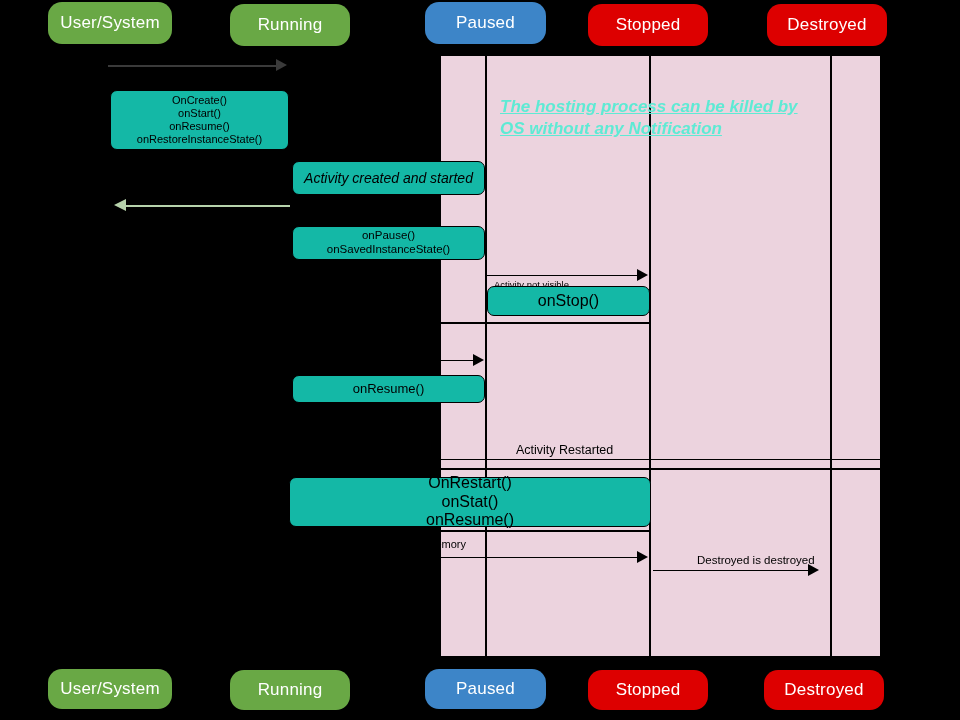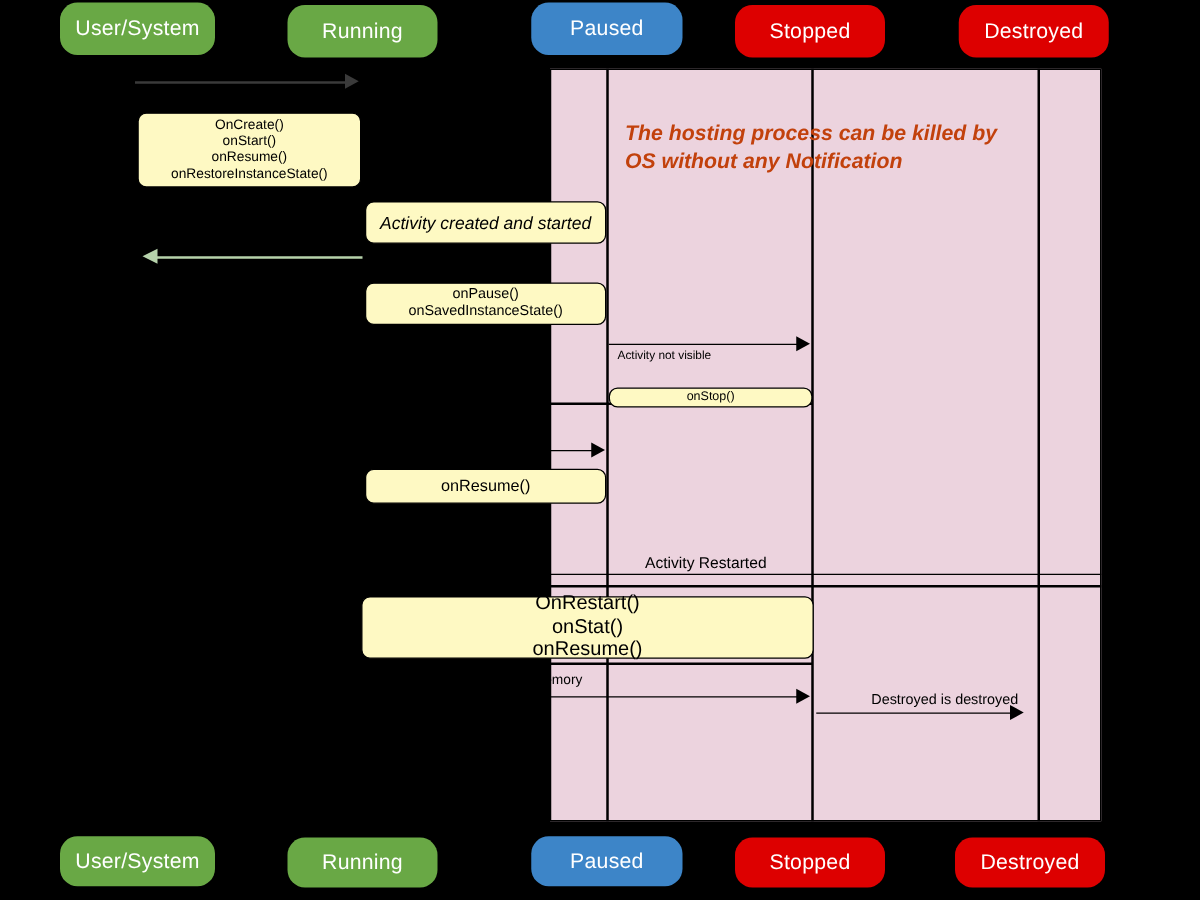--- a/index.html
+++ b/index.html
@@ -33,21 +33,21 @@
   }
   .col-divider{
     position:absolute;
     width:2px;
     background:#000;
   }
 
   
   .msgbox{
     position:absolute;
-    background:#fef9c3;
+    background:#14b8a6;
     border:1.6px solid #000;
     border-radius:7px;
     box-sizing:border-box;
     display:flex;align-items:center;justify-content:center;
     text-align:center;
     color:#000;
     line-height:1.18;
   }
   .msgbox span{display:block;}
 
@@ -58,27 +58,28 @@
   
   .arrow-label{
     position:absolute;
     color:#000;
     white-space:nowrap;
   }
 
   
   #note-purple{
     position:absolute;
-    color:#c2410c;
+    color:#5eead4;
     font-weight:bold;
     font-style:italic;
     font-size:17px;
     line-height:1.28;
     white-space:pre-line;
     overflow:hidden;
+    text-decoration:underline;
   }
 
   
   .clip-left{
     position:absolute;
     overflow:hidden;
   }
   .clip-left .inner{
     position:absolute;
     white-space:nowrap;
@@ -153,21 +154,21 @@
 
   <div class="msgbox" style="left:292px;top:226px;width:193px;height:34px;font-size:11.5px;">
     <span style="white-space:pre-line;">onPause()
 onSavedInstanceState()</span>
   </div>
 
   <div class="arrow-line" style="left:487px;top:275px;width:152px;border-top-width:1.6px;border-top-color:#000;"></div>
   <div class="arrow-head" style="left:637px;top:269px;border-top:6px solid transparent;border-bottom:6px solid transparent;border-left:11px solid #000;"></div>
   <div class="arrow-label" style="left:494px;top:279px;font-size:9.5px;">Activity not visible</div>
 
-  <div class="msgbox" style="left:487px;top:286px;width:163px;height:16px;font-size:10px;margin-top:24px;">
+  <div class="msgbox" style="left:487px;top:286px;width:163px;height:30px;font-size:16px;">
     <span>onStop()</span>
   </div>
 
   <div class="arrow-line" style="left:440px;top:360px;width:36px;border-top-width:1.8px;border-top-color:#000;"></div>
   <div class="arrow-head" style="left:473px;top:354px;border-top:6px solid transparent;border-bottom:6px solid transparent;border-left:11px solid #000;"></div>
 
   <div class="msgbox" style="left:292px;top:375px;width:193px;height:28px;font-size:13px;">
     <span>onResume()</span>
   </div>
 

